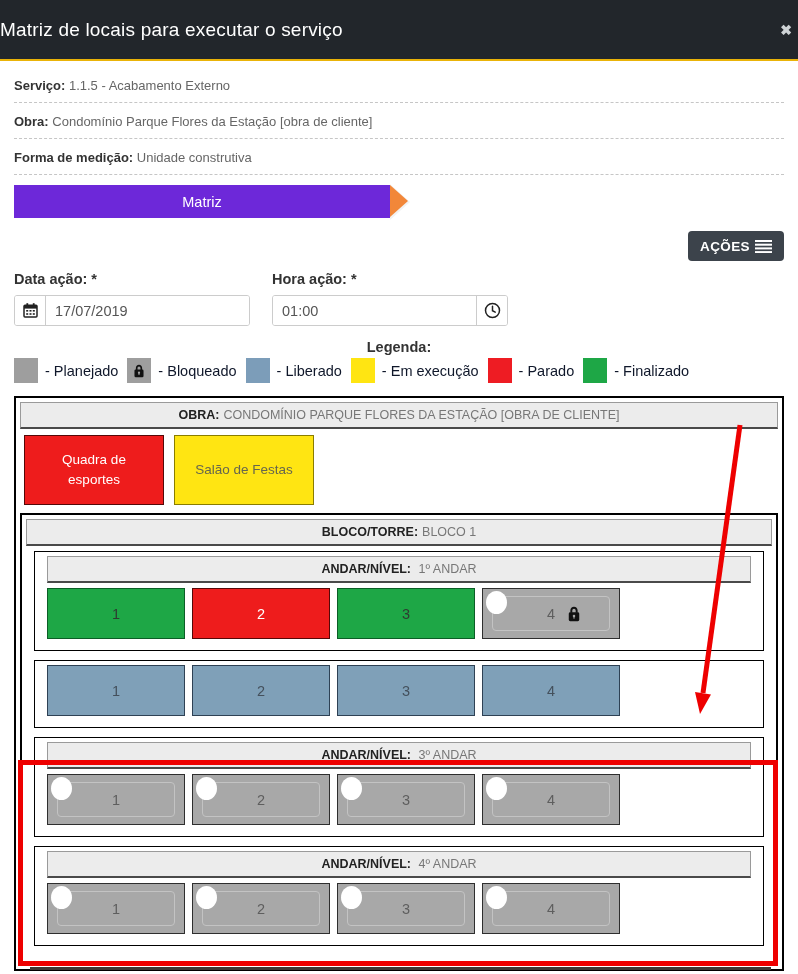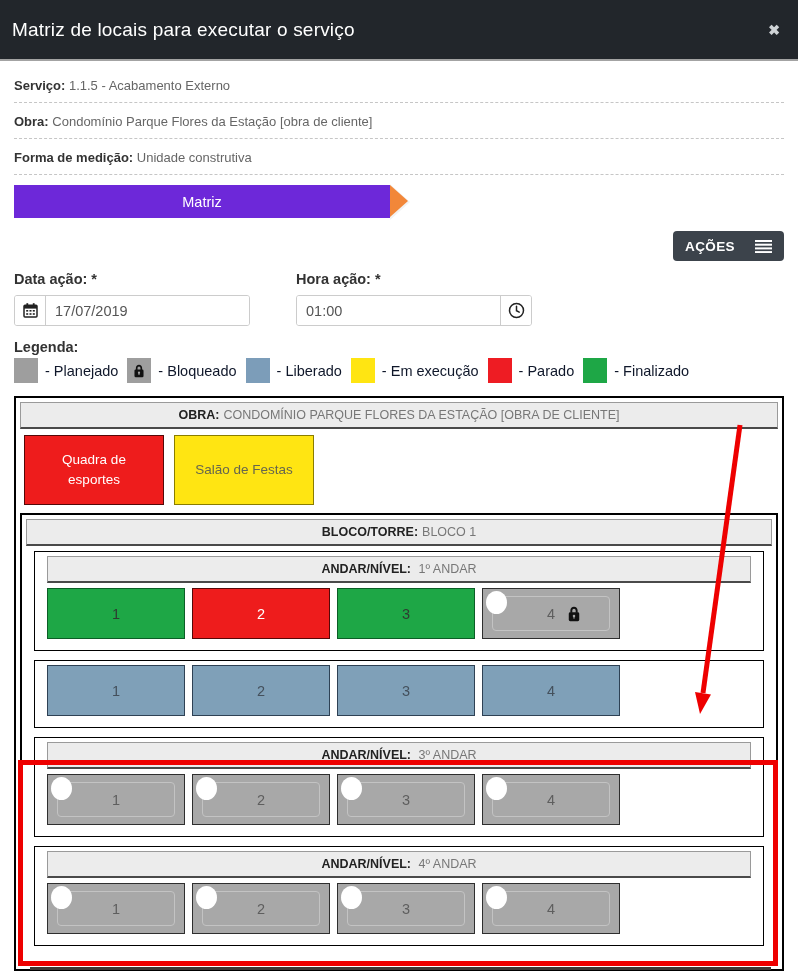--- a/index.html
+++ b/index.html
@@ -1,21 +1,21 @@
 <!DOCTYPE html>
 <html><head>
 <meta charset="utf-8">
 <style>
   * { margin:0; padding:0; box-sizing:border-box; }
   html,body { width:798px; height:974px; overflow:hidden; background:#fff;
     font-family:"Liberation Sans", sans-serif; position:relative; }
 
   
   .modal-header { height:61px; background:#22262b; display:flex; align-items:center;
-    justify-content:space-between; padding:0 12px; border-bottom:2px solid #a3a3a3; }
+    justify-content:space-between; padding:0 0; border-bottom:2px solid #eab308; }
   .modal-title { color:#fff; font-size:19px; font-weight:500; letter-spacing:.2px; }
   .close-x { color:#cfd3d6; font-size:14px; font-weight:bold; cursor:pointer; padding:4px 6px; }
 
   .body { padding:6px 14px 0; }
 
   
   .info-row { font-size:13px; padding:11px 0 9px; border-bottom:1px dashed #c6c6c6; color:#666; }
   .info-row:last-of-type { border-bottom:none; }
   .info-row b { color:#333; }
 
@@ -29,35 +29,35 @@
     border-top:18px solid transparent; border-bottom:18px solid transparent;
     border-left:20px solid #f2f2f2; z-index:1; }
   .chev-o { position:absolute; left:100%; top:0; width:0; height:0;
     border-top:16.5px solid transparent; border-bottom:16.5px solid transparent;
     border-left:18px solid #f28739; z-index:2; }
 
   
   .actions-row { display:flex; justify-content:flex-end; margin-top:13px; }
   .btn-acoes { background:#3c434b; border:none; border-radius:4px; color:#fff;
     font-family:inherit; font-size:13.5px; font-weight:bold; letter-spacing:.4px;
-    height:30px; padding:0 12px; display:flex; align-items:center; gap:20px; cursor:pointer; }
-
-  
-  .form-row { display:flex; gap:46px; margin-top:10px; }
+    height:30px; padding:0 12px; display:flex; align-items:center; gap:5px; cursor:pointer; }
+
+  
+  .form-row { display:flex; gap:22px; margin-top:10px; }
   .field label { display:block; font-size:14.5px; font-weight:bold; color:#333; margin-bottom:7px; }
   .input-group { display:flex; width:236px; height:31px; border:1px solid #ccc;
     border-radius:3px; background:#fff; overflow:hidden;margin-top:8px; }
   .addon { width:31px; display:flex; align-items:center; justify-content:center; background:#fff; }
   .addon-l { border-right:1px solid #ccc; }
   .addon-r { border-left:1px solid #ccc; }
   .input-group input { flex:1; border:none; outline:none; font-family:inherit;
     font-size:14.5px; color:#555; padding:0 9px; min-width:0; }
 
   
-  .legend { margin-top:13px; }
+  .legend { margin-top:13px;text-align:center; }
   .legend-title { font-size:14.5px; font-weight:bold; color:#333; }
   .legend-items { display:flex; align-items:center; margin-top:3px; }
   .legend-item { display:flex; align-items:center; margin-right:9px; font-size:14.5px; color:#0f172a; }
   .swatch { width:24px; height:25px; margin-right:7px; display:flex;
     align-items:center; justify-content:center; }
 
   
   .matrix { margin-top:13px; border:2px solid #000; padding:4px; position:relative; }
   .bar { background:#ececec; border:1px solid #9a9a9a; border-bottom:2px solid #4a4a4a;
     height:27px; line-height:24px; text-align:center; font-size:12.5px; color:#777; }

